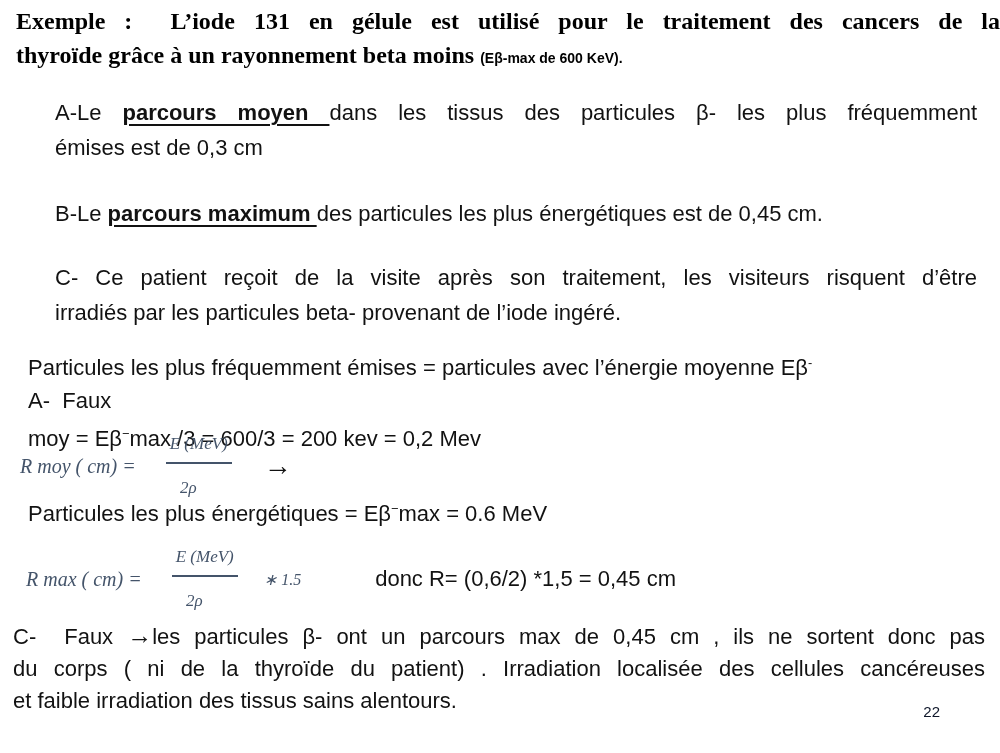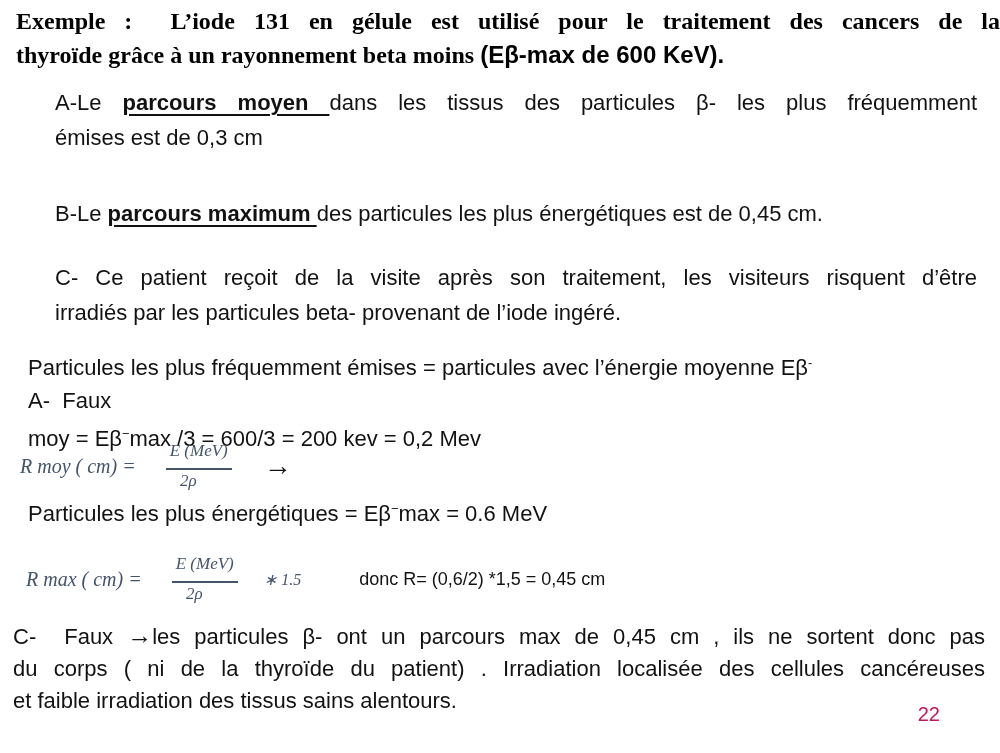--- a/index.html
+++ b/index.html
@@ -15,54 +15,54 @@
   .line{display:block;}
   .just{text-align:justify;text-align-last:justify;}
   .emph{font-weight:bold;text-decoration:underline;text-decoration-thickness:2px;text-underline-offset:4px;}
   .sup{font-size:0.58em;vertical-align:super;letter-spacing:0;}
 
   .title{
     position:absolute;left:8px;top:4px;width:984px;
     font-family:"Liberation Serif",serif;font-weight:bold;
     font-size:24px;line-height:34px;color:#000;margin-left:8px;
   }
-  .title-sans{font-family:"Liberation Sans",sans-serif;font-size:24px;}
+  .title-sans{font-family:"Liberation Sans",sans-serif;font-size:14px;}
 
   .stmt{position:absolute;left:55px;width:922px;font-size:22px;line-height:35px;}
-  .stmt-a{top:85px;}
+  .stmt-a{top:95px;}
   .stmt-b{top:196px;}
   .stmt-c{top:260px;}
 
   .ans{position:absolute;font-size:22px;line-height:33px;}
   .ans-a{left:28px;top:346px;width:952px;}
   .ans-b{left:28px;top:492px;width:952px;}
   .ans-c{left:13px;top:621px;width:972px;line-height:32px;}
 
   .frow{position:absolute;display:flex;align-items:center;}
   .frow-a{left:20px;top:443px;height:46px;}
   .frow-b{left:26px;top:556px;height:46px;}
 
   .formula{
     display:flex;align-items:center;gap:9px;
     font-family:"Liberation Serif",serif;font-style:italic;
     color:#44546A;font-size:20px;
   }
   .frac{display:inline-flex;flex-direction:column;align-items:center;font-size:17px;line-height:1.2;}
   .num{border-bottom:2px solid currentColor;padding:0 4px 7px;margin-left:21px;}
-  .den{padding-top:1px;}
+  .den{padding-top:14px;}
   .fsuffix{font-size:16px;margin-left:17px;}
 
   .arrow{font-weight:bold;font-size:28px;color:#121212;margin-left:32px;line-height:1;}
   .arrow-inline{font-weight:bold;font-size:25px;line-height:1;}
   .fresult{font-size:22px;color:#121212;margin-left:26px;}
-  .fresult-b{font-size:18px;color:#121212;margin-left:58px;}
+  .fresult-b{font-size:22px;color:#121212;margin-left:74px;}
 
   .page-number{
     position:absolute;right:60px;top:703px;
-    font-size:20px;color:#be185d;
+    font-size:15px;color:#0f172a;
   }
 </style>
 </head>
 <body>
 
 <div class="slide">
 
   <div class="title">
     <div class="line just">Exemple :&nbsp; L’iode 131 en gélule est utilisé pour le traitement des cancers de la</div>
     <div class="line"><span>thyroïde grâce à un rayonnement beta moins </span><span class="title-sans">(Eβ-max de 600 KeV).</span></div>

